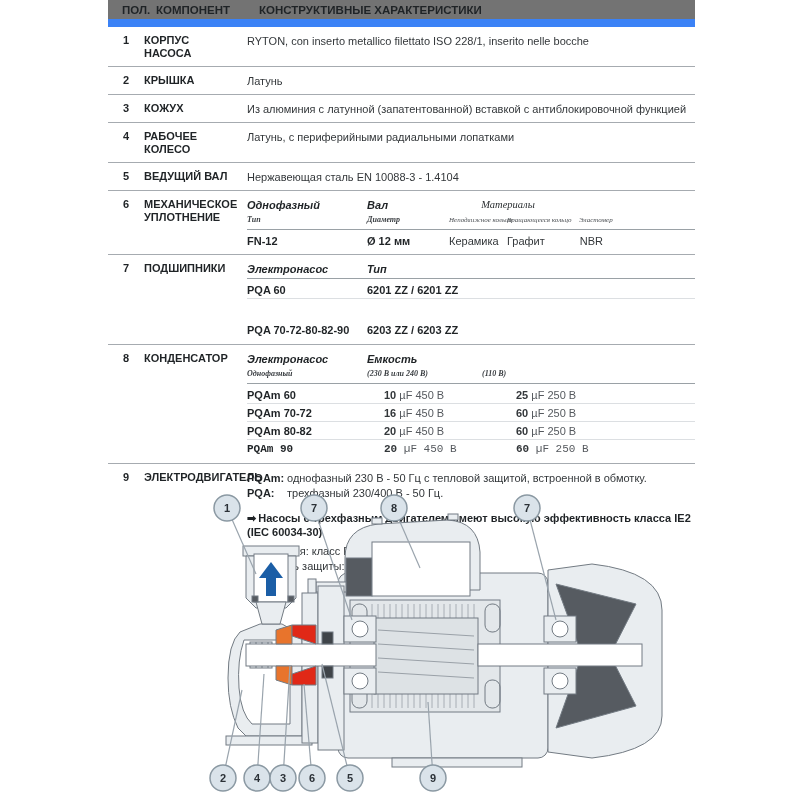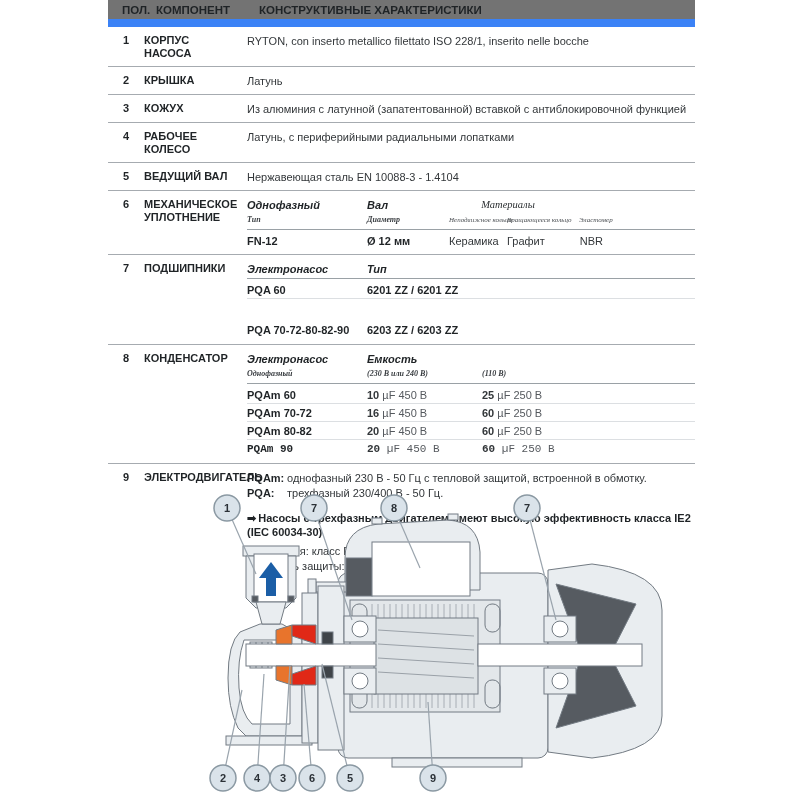--- a/index.html
+++ b/index.html
@@ -30,21 +30,21 @@
   .sm{font-size:8px;font-weight:bold;color:#3a3e42;}
   .xs{font-size:7px;color:#4a4e52;white-space:nowrap;}
   .c{text-align:right;margin-left:36px;}
   .b{font-weight:bold;color:#1f2326;}
   .mat{grid-column:3 / span 3;text-align:center;font-size:10.5px;color:#2a2e31;}
   .underl{border-bottom:1px solid #9aa1a6;padding-bottom:2px;margin-bottom:2px;}
   .hrow{padding-bottom:1px;}
   .srow{padding-top:2px;}
   .brow{border-bottom:1px solid #dcdfe2;padding:1.5px 0;}
   .brow:last-child{border-bottom:none;margin-top:22px;}
-  .crow{border-bottom:1px solid #dcdfe2;padding:1.5px 0;}
+  .crow{border-bottom:1px solid #dcdfe2;padding:1.5px 0;gap:17px;}
   .crow:last-child{border-bottom:none;font-family:Liberation Mono, monospace;}
   .unit{color:#55595e;}
   .mline{line-height:15px;}
   .mlabel{display:inline-block;width:40px;font-weight:bold;color:#1f2326;}
   .mnote{font-weight:bold;color:#1f2326;margin:10px 0 5px;line-height:14px;}
   .arrow-ic{font-weight:bold;color:#1f2326;margin-right:2px;}
   .mdash{line-height:15px;color:#33373a;}
   svg text.co{font-weight:bold;font-size:11px;fill:#2b3137;font-family:"Liberation Sans",sans-serif;}
 </style>
 </head>

